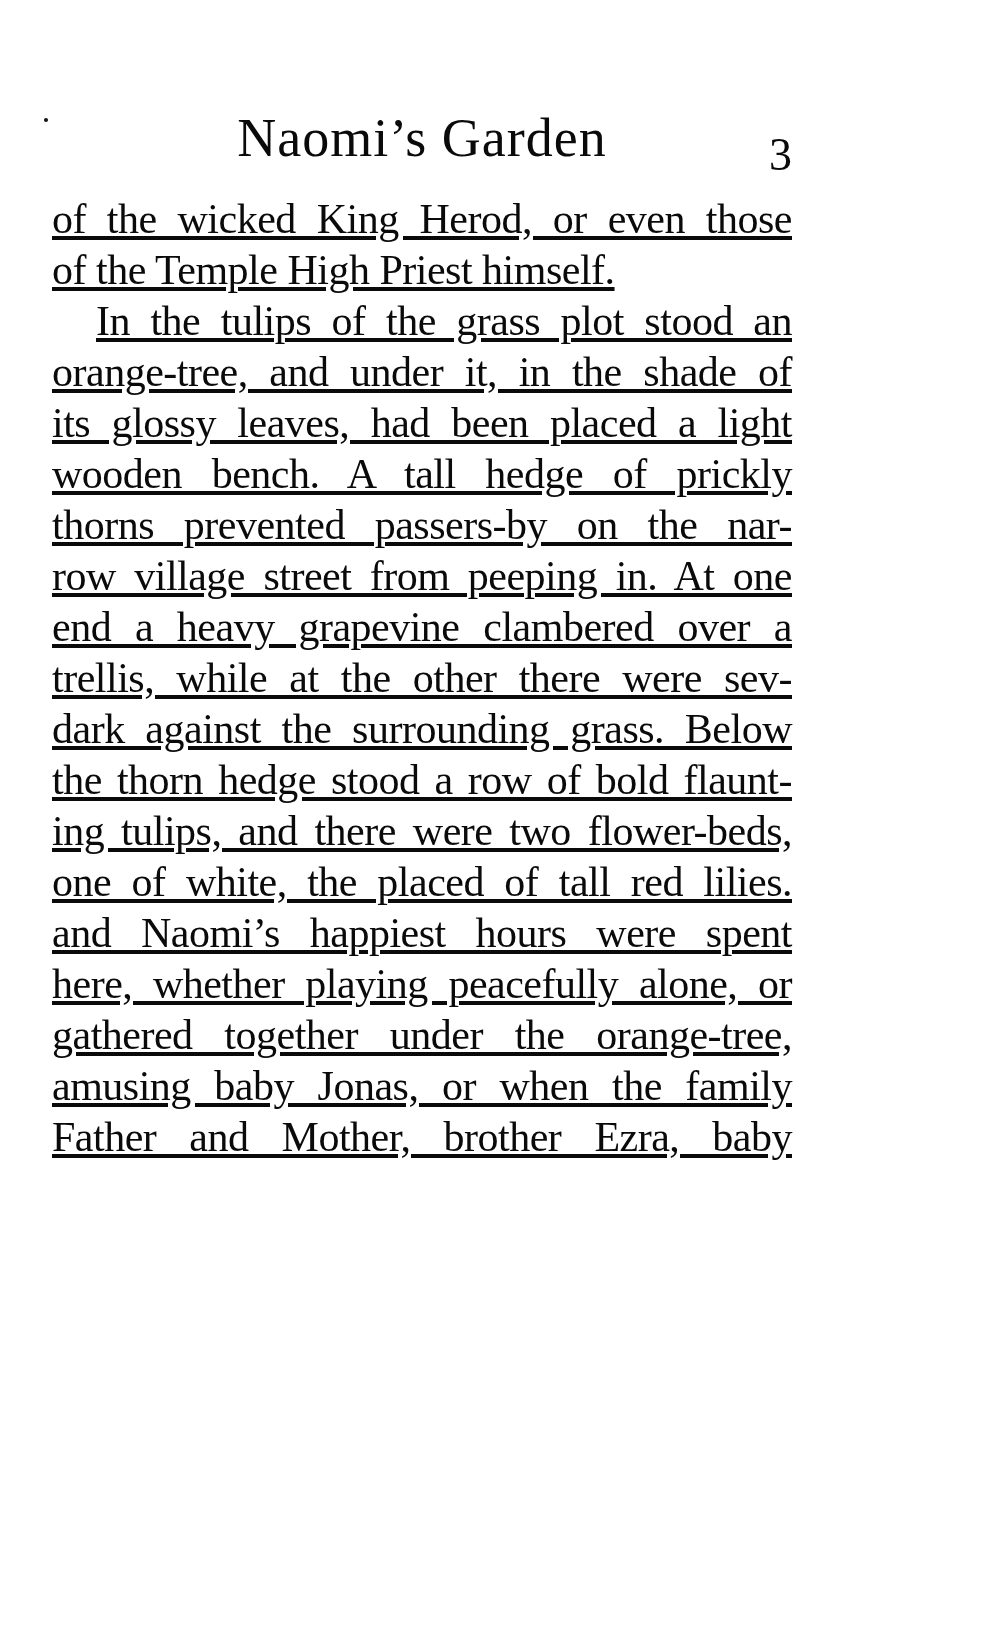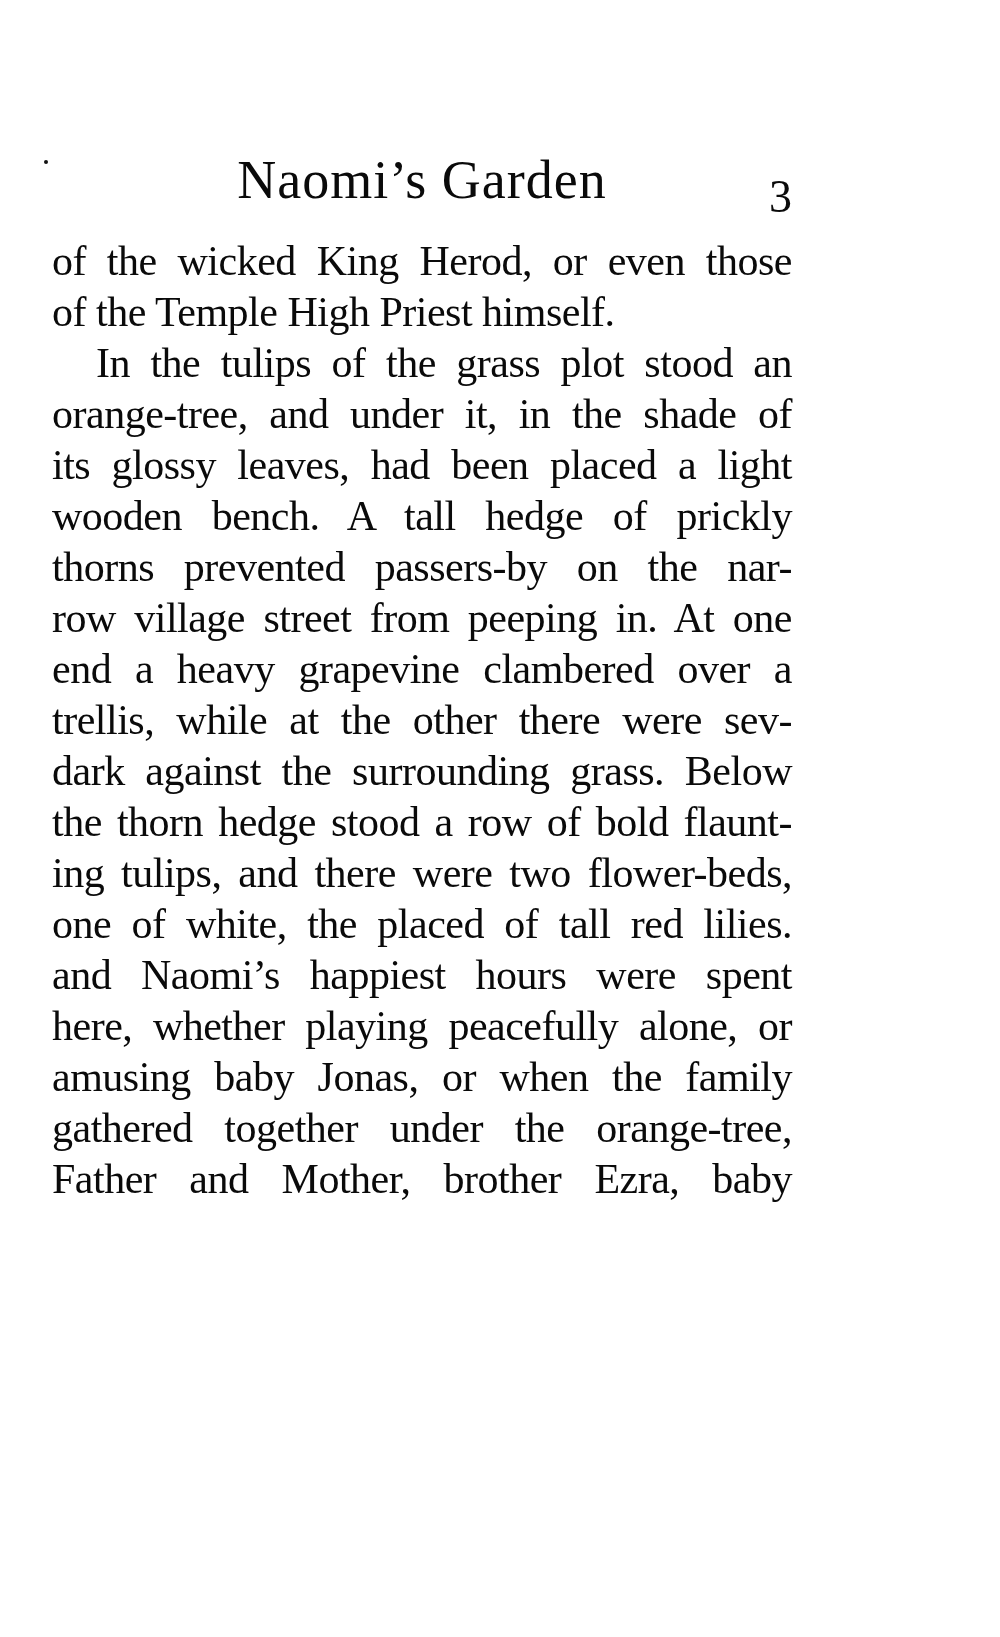--- a/index.html
+++ b/index.html
@@ -13,21 +13,20 @@
     position: relative;
     font-family: "Liberation Serif", serif;
     color: #0a0a0a;
     overflow: hidden;
   }
   .page {
     position: absolute;
     left: 52px;
     top: 108px;
     width: 740px;
-    margin-top: 42px;
   }
   .speck {
     position: absolute;
     left: -8px;
     top: 10px;
     width: 4px;
     height: 4px;
     background: #111;
     border-radius: 50%;
   }
@@ -50,21 +49,21 @@
     line-height: 46px;
     color: #0a0a0a;
   }
   .text {
     margin-top: 8px;
     font-size: 42px;
     line-height: 51px;
     letter-spacing: -0.5px;
     color: #0a0a0a;
   }
-  .paragraph { margin: 0; }
+  .paragraph { margin: 0; text-decoration: underline; }
   .line {
     text-align: justify;
     text-align-last: justify;
   }
   .line.left {
     text-align: justify;
     text-align-last: left;
   }
   .line.indent {
     text-indent: 44px;
@@ -94,18 +93,18 @@
         <div class="line">end a heavy grapevine clambered over a</div>
         <div class="line">trellis, while at the other there were sev-</div>
         <div class="line">dark against the surrounding grass. Below</div>
         <div class="line">the thorn hedge stood a row of bold flaunt-</div>
         <div class="line">ing tulips, and there were two flower-beds,</div>
         <div class="line">one of white, the placed of tall red lilies.</div>
       </div>
       <div class="paragraph">
         <div class="line">and Naomi’s happiest hours were spent</div>
         <div class="line">here, whether playing peacefully alone, or</div>
+        <div class="line">gathered together under the orange-tree,</div>
         <div class="line">amusing baby Jonas, or when the family</div>
-        <div class="line">gathered together under the orange-tree,</div>
         <div class="line">Father and Mother, brother Ezra, baby</div>
       </div>
     </div>
 </div>
 
 </body></html>

